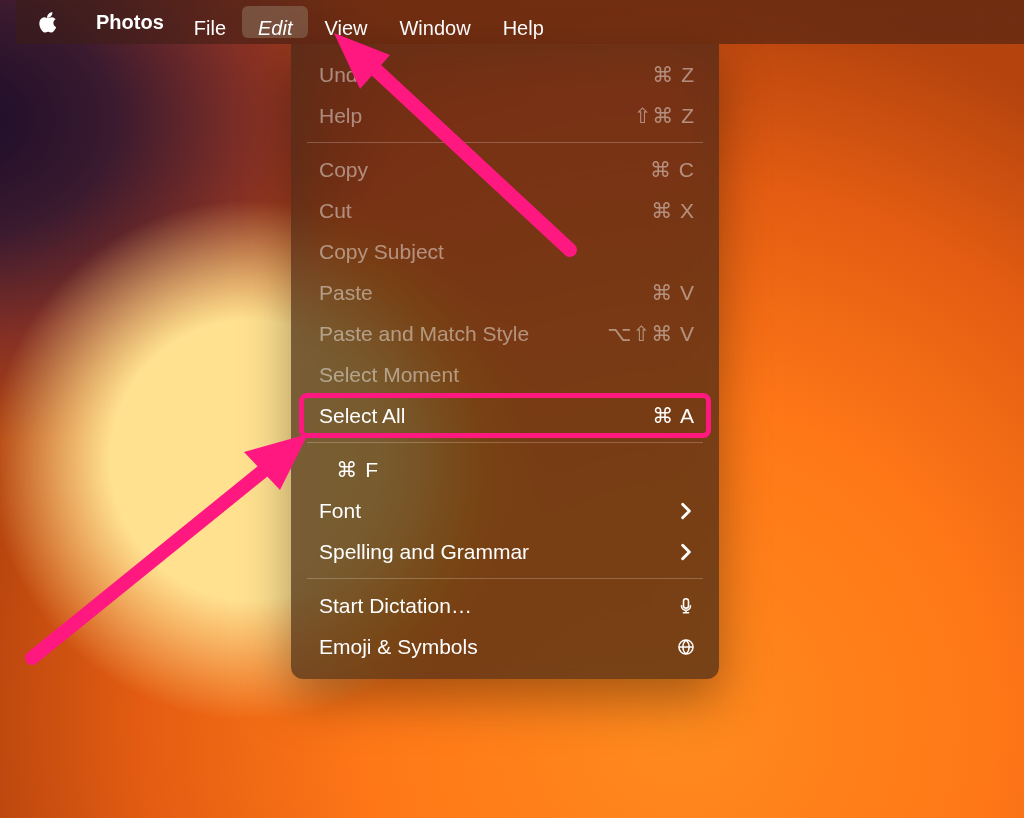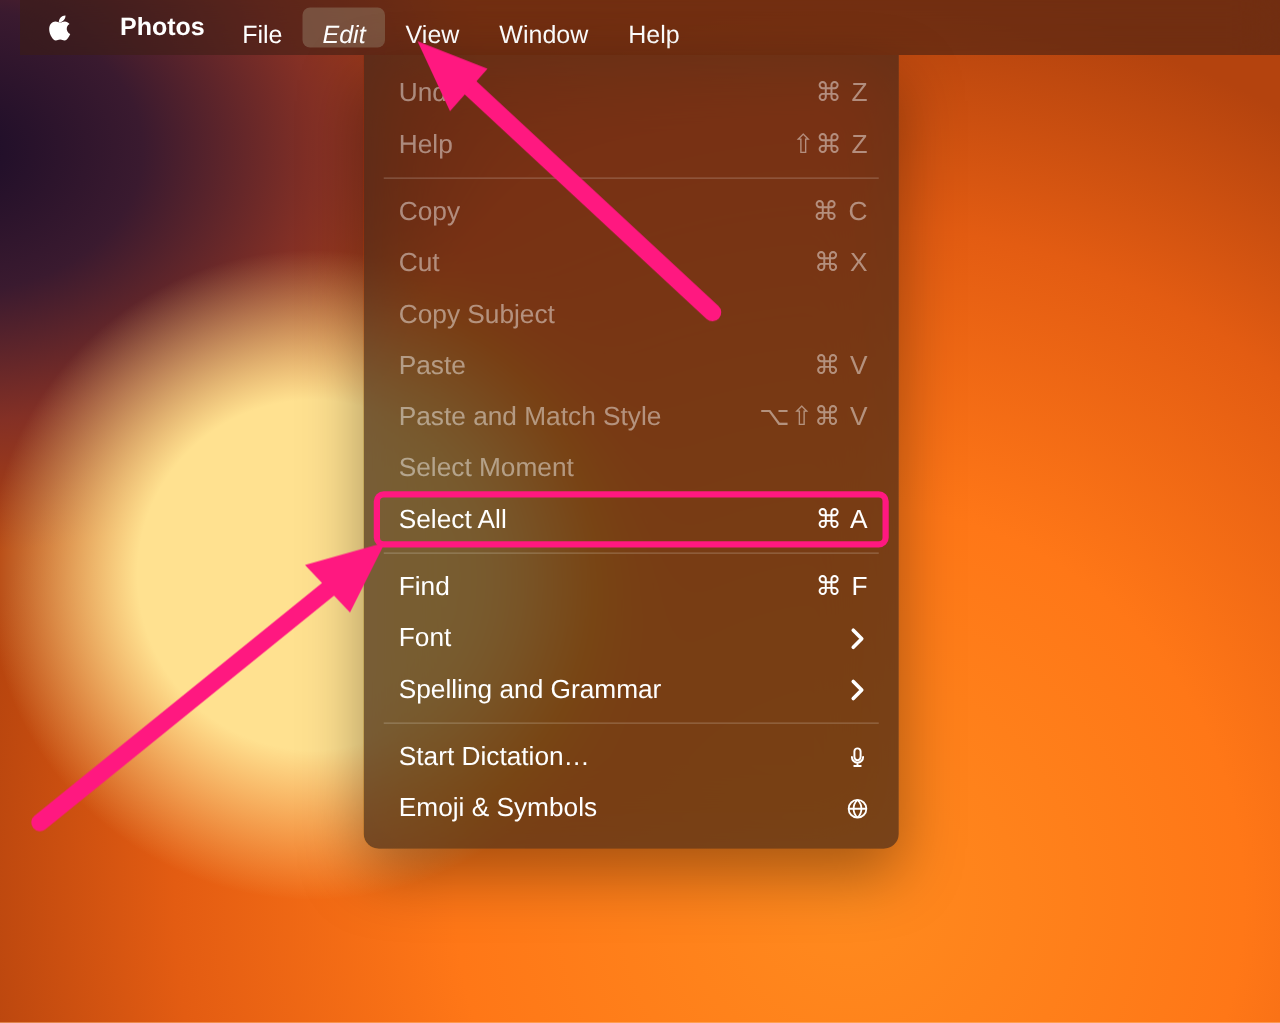--- a/index.html
+++ b/index.html
@@ -196,21 +196,20 @@
     <span class="shortcut"></span>
   </div>
   <div class="row highlighted-row">
     <span class="label">Select All</span>
     <span class="shortcut">⌘ A</span>
   </div>
 
   <hr class="sep">
 
   <div class="row">
-    <span class="label">Find</span>
     <span class="shortcut">⌘ F</span>
   </div>
   <div class="row">
     <span class="label">Font</span>
     <span class="shortcut">
       <span class="icon-small">
           <svg viewBox="0 0 16 16">
             <path d="M5 2l6 6-6 6" fill="none" stroke-width="2.6" stroke-linecap="round" stroke-linejoin="round"></path>
           </svg>
         </span>

